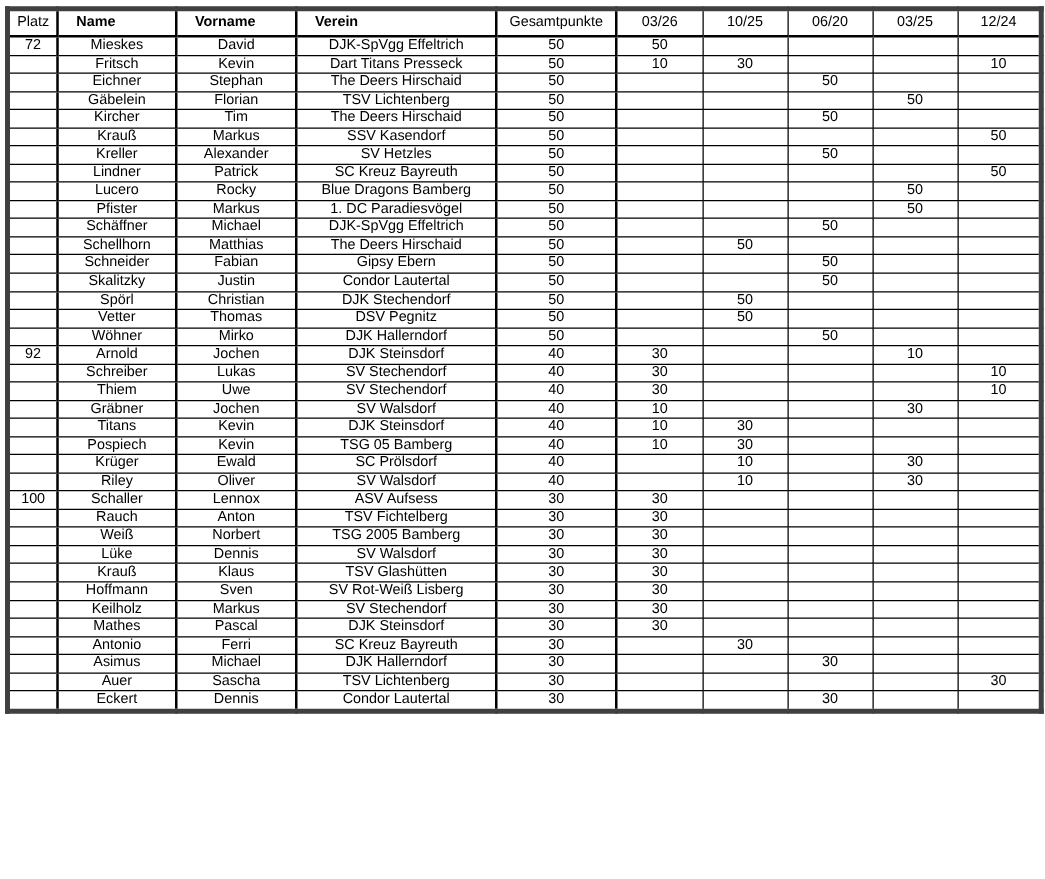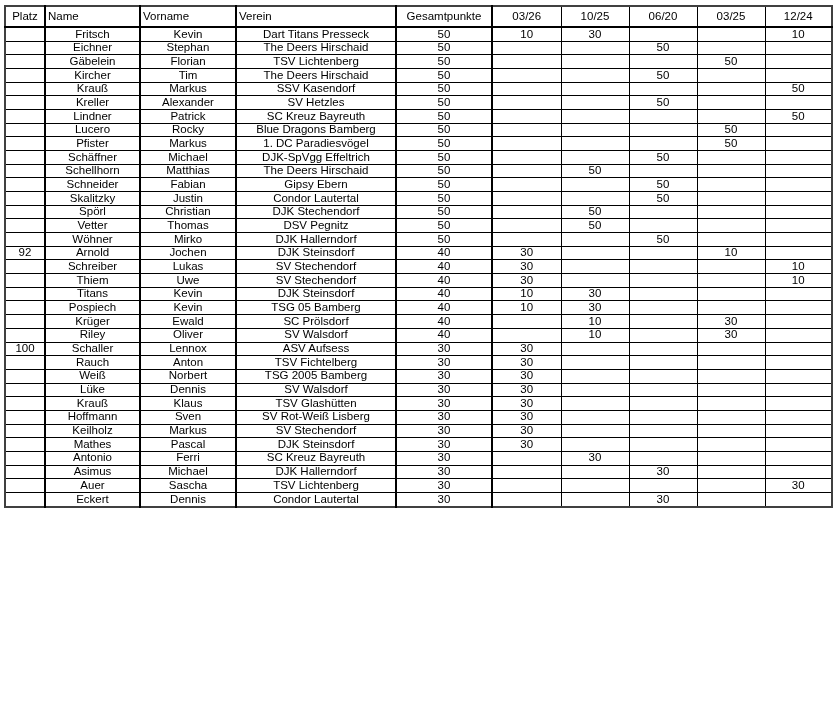--- a/index.html
+++ b/index.html
@@ -11,24 +11,24 @@
     width: 836px;
     height: 703px;
     position: relative;
     font-family: "Liberation Sans", sans-serif;
   }
   table.ranking {
     position: absolute;
     left: 4px;
     top: 5px;
     width: 827px;
-    height: 503px;
+    height: 566px;
     border-collapse: collapse;
     table-layout: fixed;
-    border: 2px solid #404040;
+    border: 4px solid #404040;
   }
   col.w0 { width: 40px; }
   col.w1 { width: 95px; }
   col.w2 { width: 96px; }
   col.w3 { width: 160px; }
   col.w4 { width: 96px; }
   col.w5 { width: 69px; }
   col.w6 { width: 68px; }
   col.w7 { width: 68px; }
   col.w8 { width: 68px; }
@@ -44,21 +44,22 @@
     white-space: nowrap;
     overflow: hidden;
     line-height: 1;
   }
   thead th {
     border-bottom: 2px solid #000;
     height: 19px;
   }
   th.left {
     text-align: left;
-    padding-left: 2px;
+    padding-left: 14px;
+    font-weight: bold;
   }
   
   .bL { border-left: 2px solid #000; }
 </style>
 </head>
 <body>
 
 <table class="ranking">
   <colgroup>
     <col class="w0">
@@ -81,20 +82,32 @@
         <th class="c4 bL">Gesamtpunkte</th>
         <th class="c5 bL">03/26</th>
         <th class="c6">10/25</th>
         <th class="c7">06/20</th>
         <th class="c8">03/25</th>
         <th class="c9">12/24</th>
       </tr>
   </thead>
   <tbody>
       <tr>
+        <td class="c0">72</td>
+        <td class="c1 bL">Mieskes</td>
+        <td class="c2 bL">David</td>
+        <td class="c3 bL">DJK-SpVgg Effeltrich</td>
+        <td class="c4 bL">50</td>
+        <td class="c5 bL">50</td>
+        <td class="c6"></td>
+        <td class="c7"></td>
+        <td class="c8"></td>
+        <td class="c9"></td>
+      </tr>
+      <tr>
         <td class="c0"></td>
         <td class="c1 bL">Fritsch</td>
         <td class="c2 bL">Kevin</td>
         <td class="c3 bL">Dart Titans Presseck</td>
         <td class="c4 bL">50</td>
         <td class="c5 bL">10</td>
         <td class="c6">30</td>
         <td class="c7"></td>
         <td class="c8"></td>
         <td class="c9">10</td>
@@ -310,20 +323,32 @@
         <td class="c3 bL">SV Stechendorf</td>
         <td class="c4 bL">40</td>
         <td class="c5 bL">30</td>
         <td class="c6"></td>
         <td class="c7"></td>
         <td class="c8"></td>
         <td class="c9">10</td>
       </tr>
       <tr>
         <td class="c0"></td>
+        <td class="c1 bL">Gräbner</td>
+        <td class="c2 bL">Jochen</td>
+        <td class="c3 bL">SV Walsdorf</td>
+        <td class="c4 bL">40</td>
+        <td class="c5 bL">10</td>
+        <td class="c6"></td>
+        <td class="c7"></td>
+        <td class="c8">30</td>
+        <td class="c9"></td>
+      </tr>
+      <tr>
+        <td class="c0"></td>
         <td class="c1 bL">Titans</td>
         <td class="c2 bL">Kevin</td>
         <td class="c3 bL">DJK Steinsdorf</td>
         <td class="c4 bL">40</td>
         <td class="c5 bL">10</td>
         <td class="c6">30</td>
         <td class="c7"></td>
         <td class="c8"></td>
         <td class="c9"></td>
       </tr>

